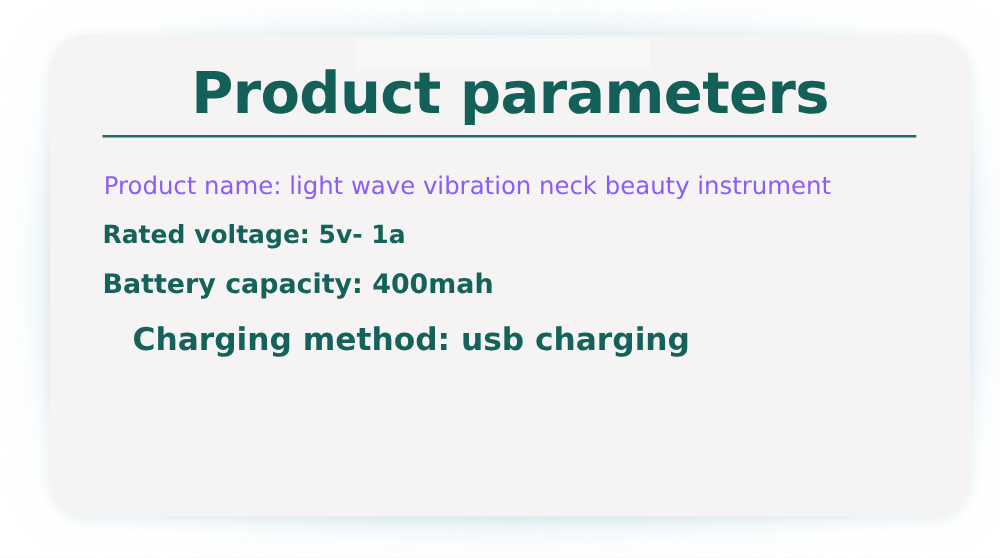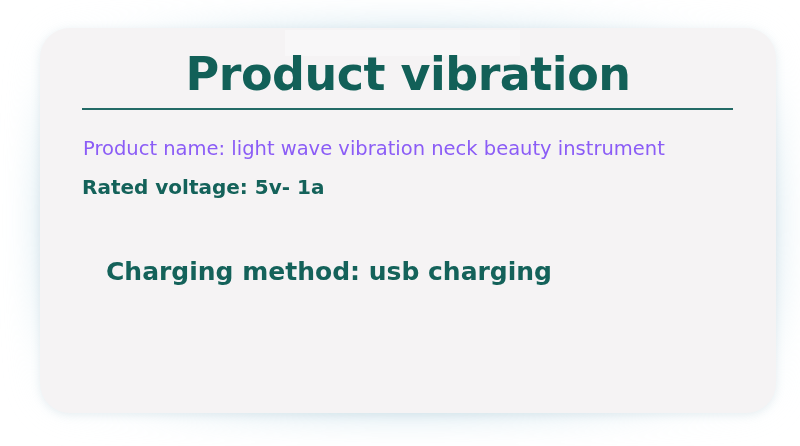--- a/index.html
+++ b/index.html
@@ -125,26 +125,27 @@
 <body>
 
 <div id="stage">
 
   <div id="glow"></div>
 
   <div id="card">
 
     <div id="top-band"></div>
 
-    <div id="title">Product vibration</div>
+    <div id="title">Product parameters</div>
 
     <div id="divider"></div>
 
     <div class="spec-line" id="line-product-name">Product name: light wave vibration neck beauty instrument</div>
 
     <div class="spec-line" id="line-rated-voltage">Rated voltage: 5v- 1a</div>
 
+    <div class="spec-line" id="line-battery-capacity">Battery capacity: 400mah</div>
 
     <div class="spec-line" id="line-charging-method">Charging method: usb charging</div>
 
 
   </div>
 </div>
 
 </body></html>

